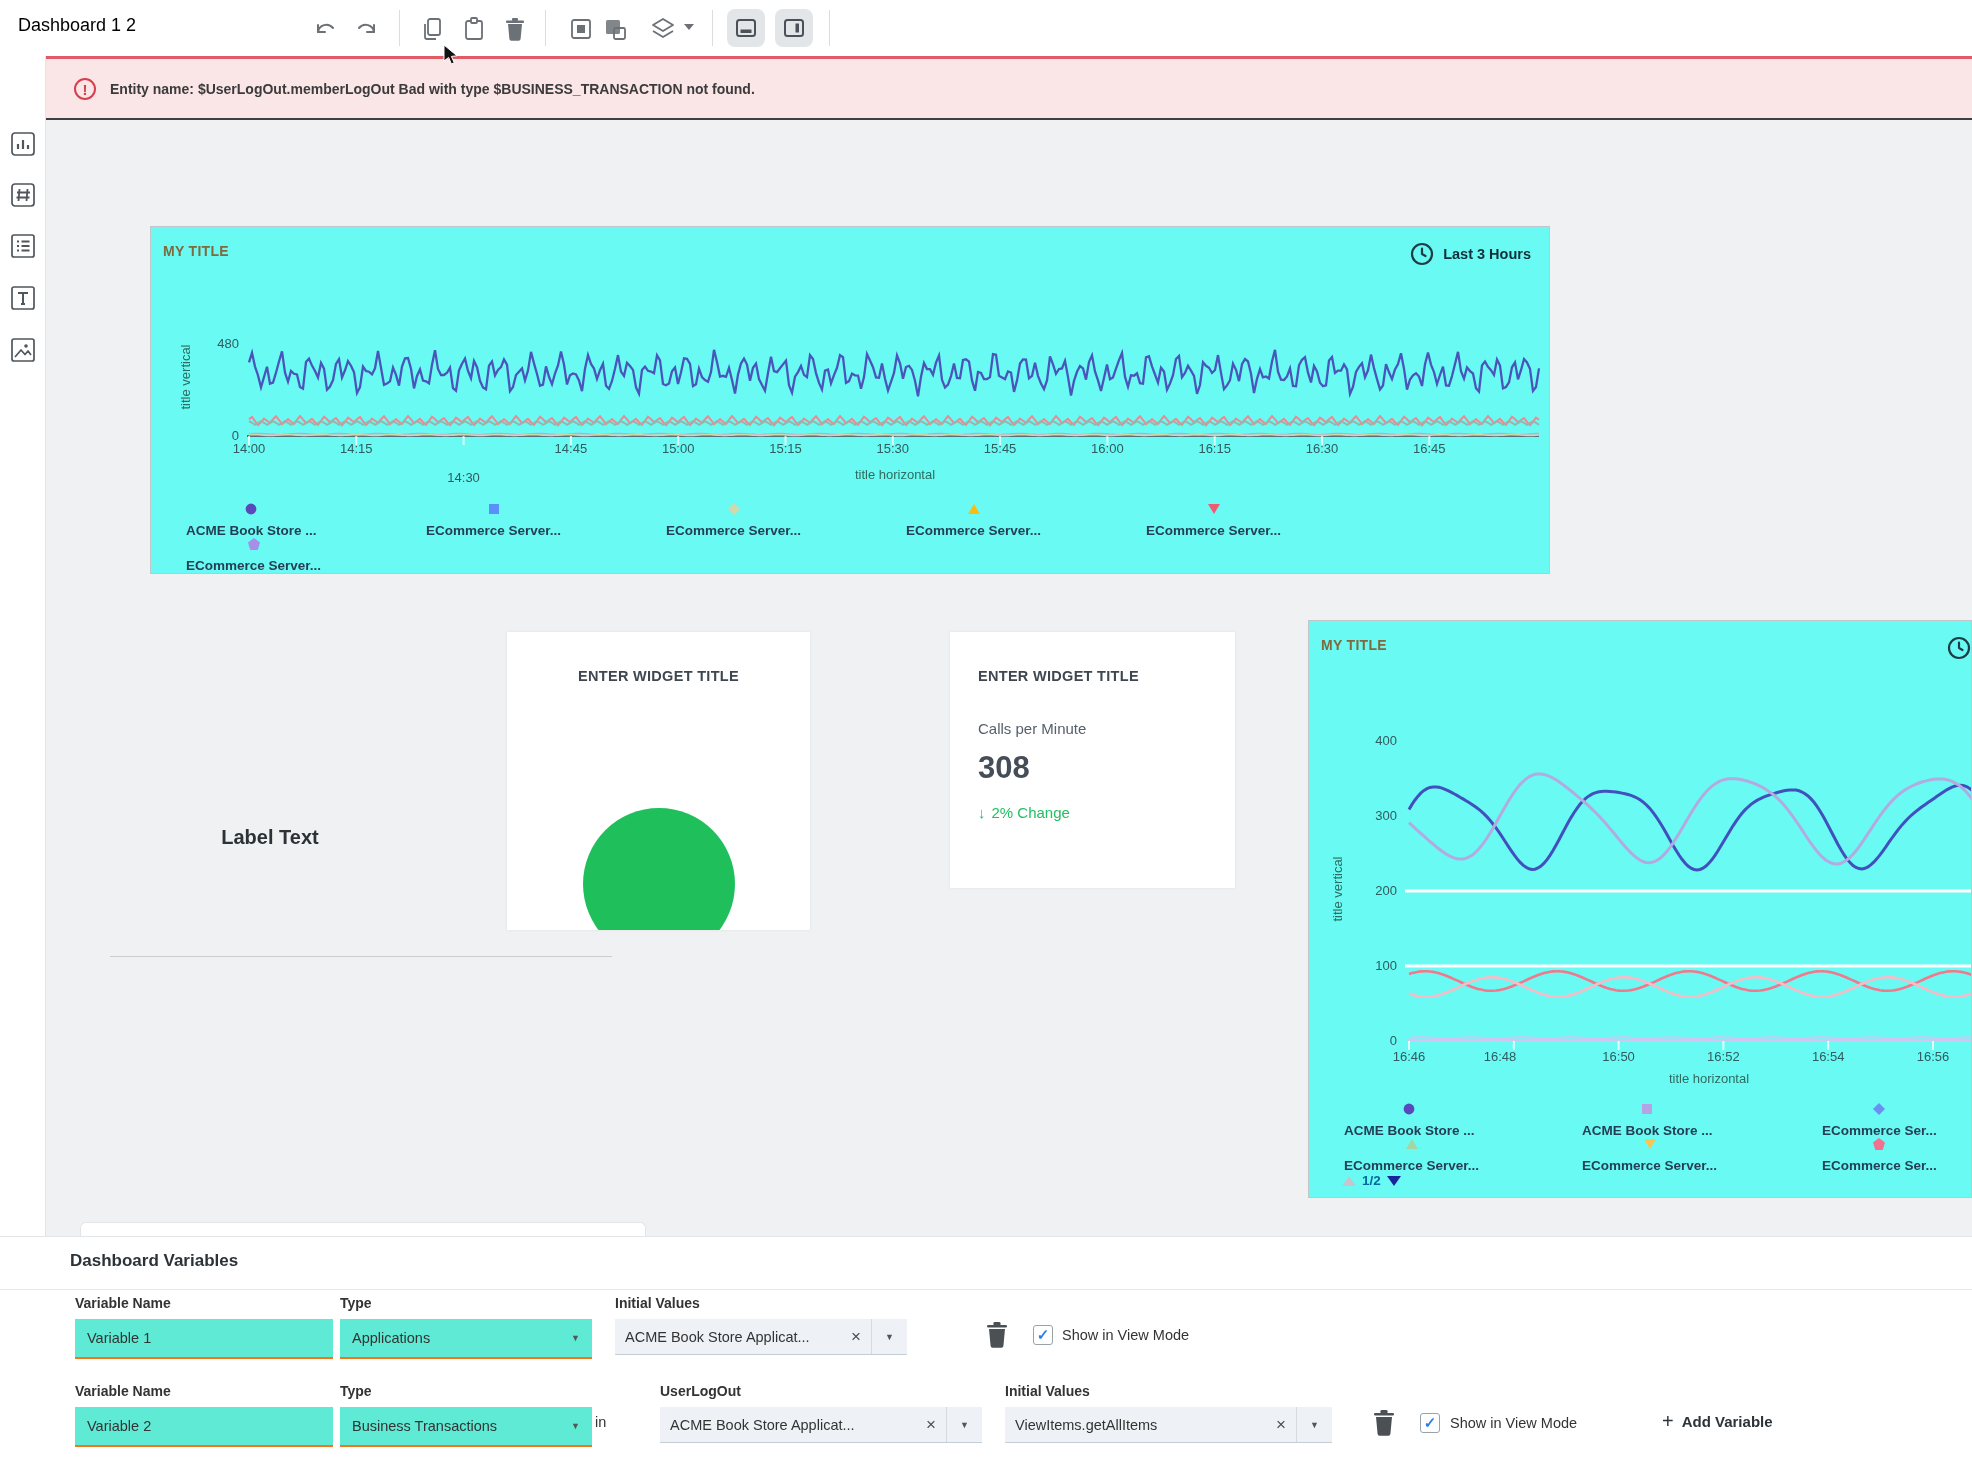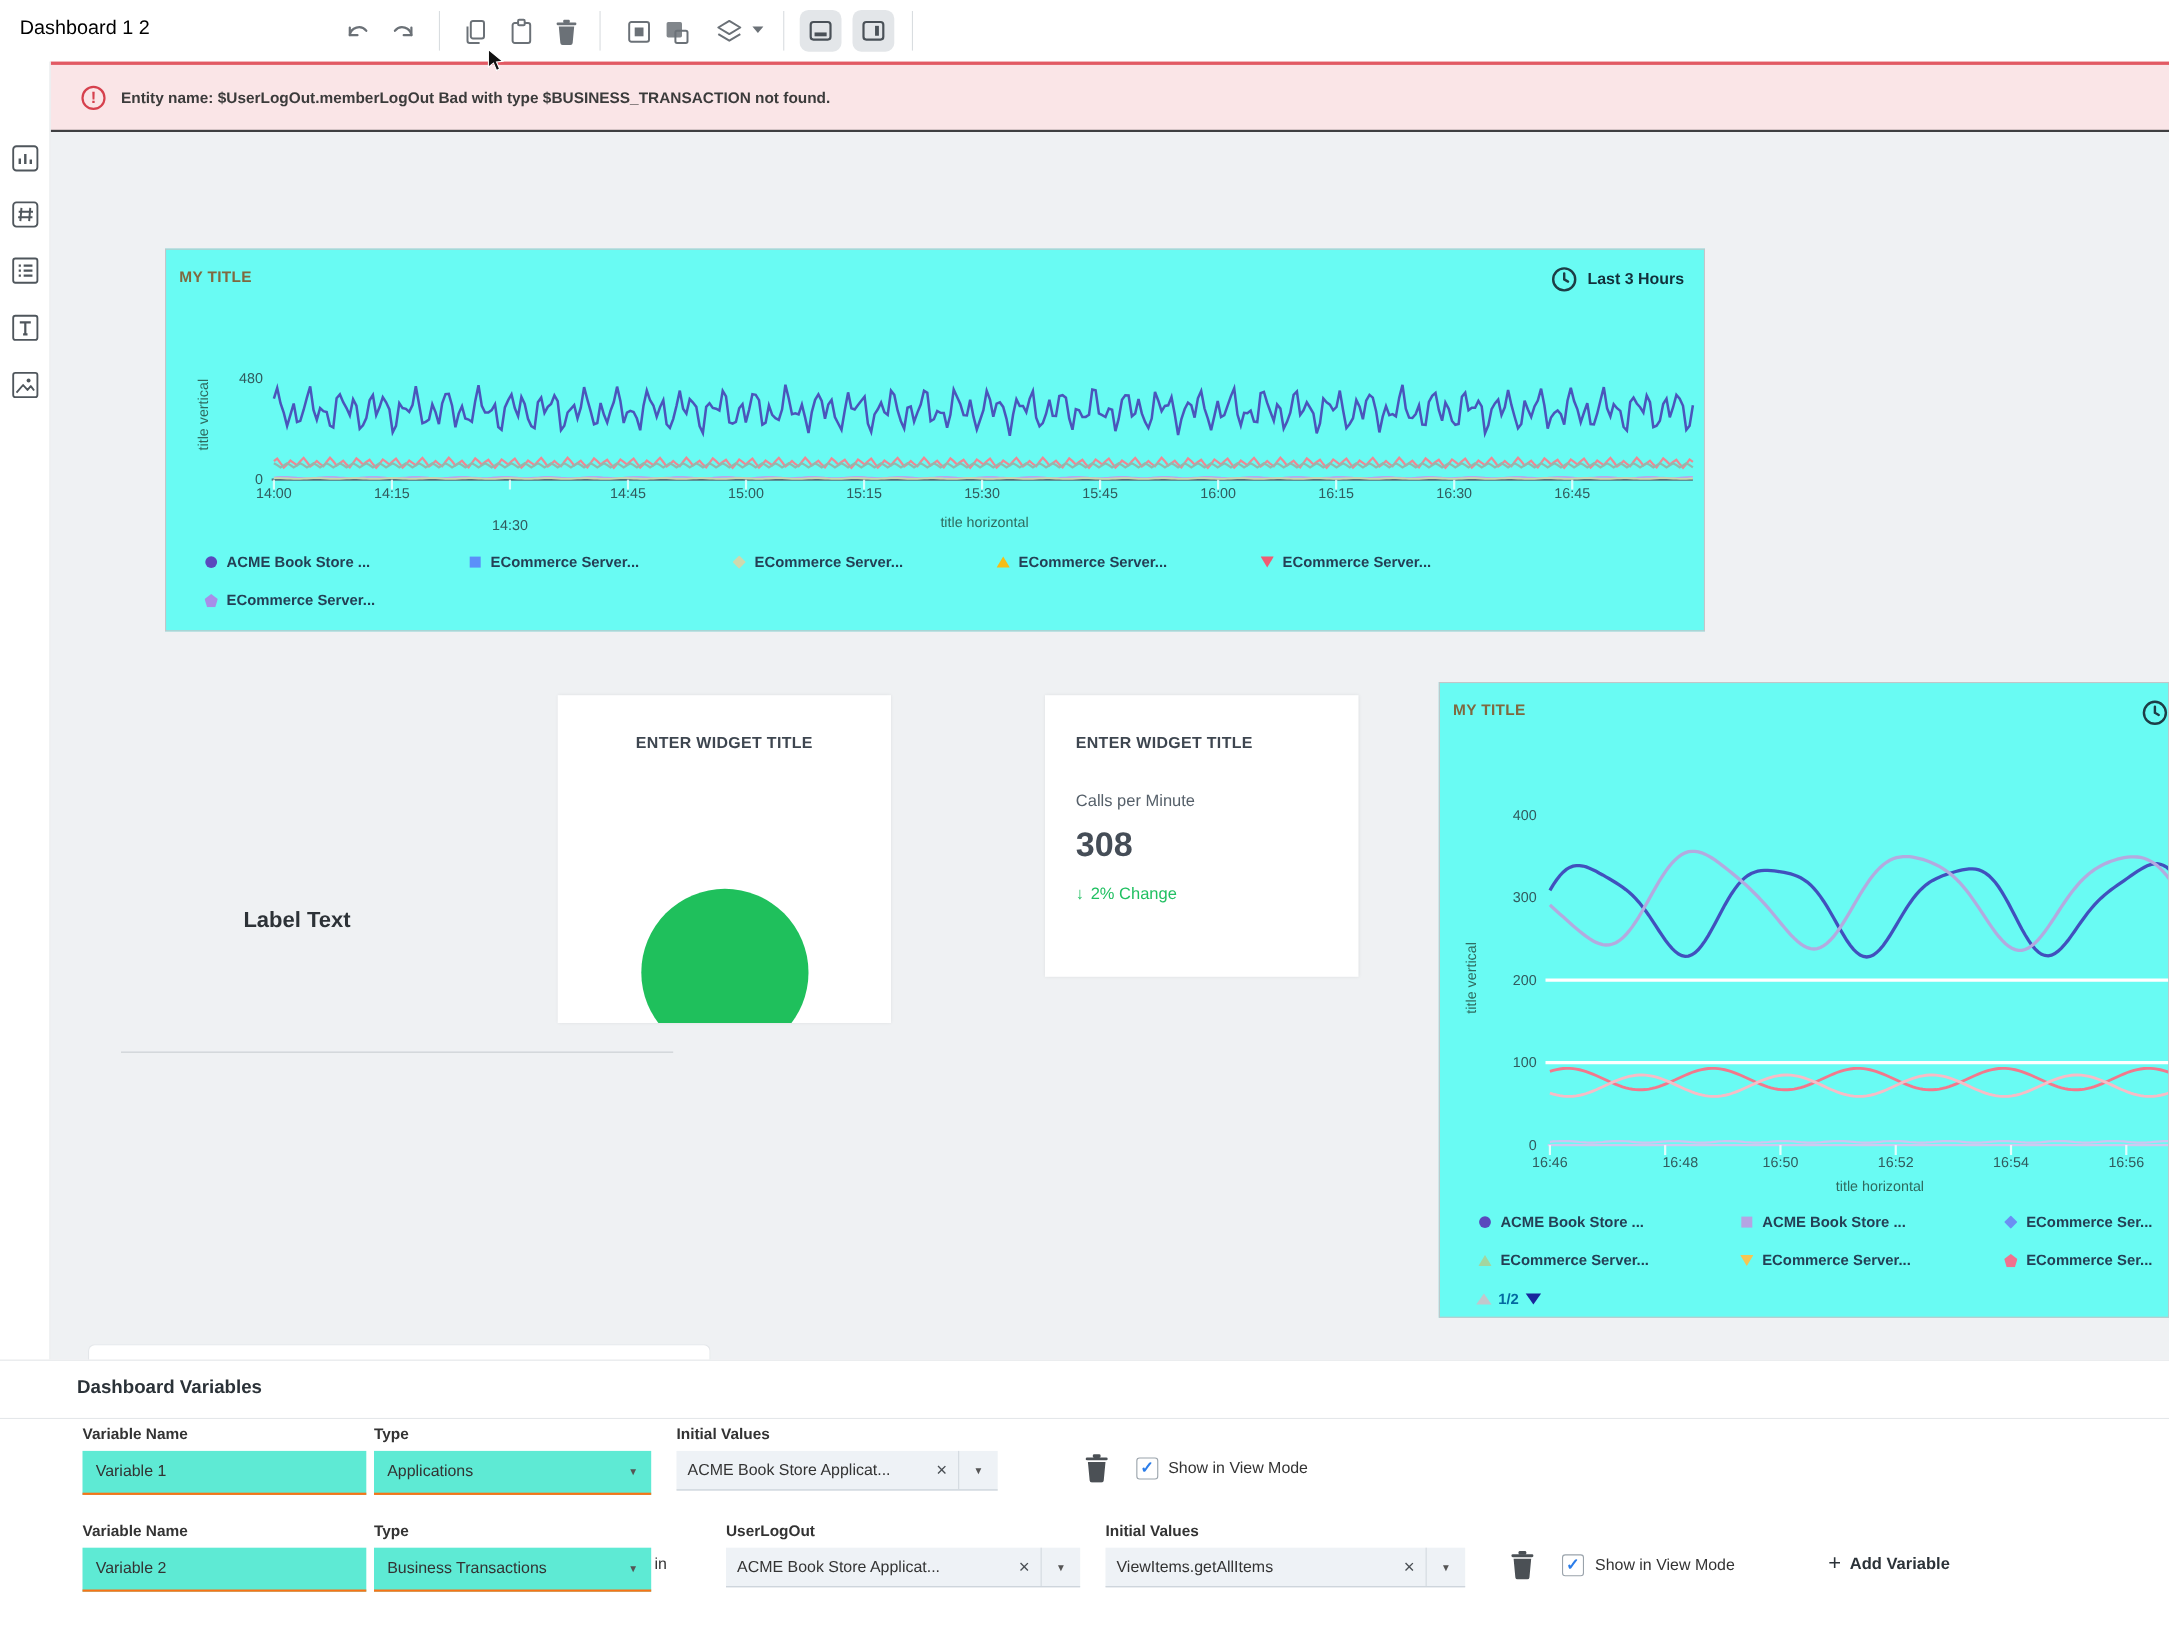--- a/index.html
+++ b/index.html
@@ -29,21 +29,21 @@
 
   
   .widget{position:absolute;overflow:hidden;}
   .cyan{background:#69fbf3;border:1px solid #c2c6c8;}
   .white-card{background:#fff;box-shadow:0 0 3px rgba(0,0,0,0.07);}
   .w-title{position:absolute;left:12px;top:16px;font-size:14px;font-weight:bold;color:#80683f;letter-spacing:.3px;}
   .time-range{position:absolute;top:14px;display:flex;align-items:center;gap:8px;font-size:14.5px;font-weight:bold;color:#122f3a;}
   .chart-label{position:absolute;font-size:13px;color:#315b5e;}
   .y-axis-title,.x-axis-title{position:absolute;font-size:13px;color:#2f6b5f;}
   .y-axis-title{transform:translate(-50%,-50%) rotate(-90deg);white-space:nowrap;}
-  .legend-item{position:absolute;display:flex;align-items:center;gap:8px;font-size:13.5px;font-weight:bold;color:#243f55;white-space:nowrap;cursor:pointer;}
+  .legend-item{position:absolute;display:flex;align-items:center;gap:8px;font-size:13.5px;font-weight:bold;color:#243f55;white-space:nowrap;cursor:pointer;flex-direction:column;}
   .pager{position:absolute;display:flex;align-items:center;gap:6px;font-size:13.5px;font-weight:bold;color:#0369a1;}
   .tri-up{width:0;height:0;border-left:7px solid transparent;border-right:7px solid transparent;border-bottom:10px solid #c2c7cc;cursor:pointer;}
   .tri-dn{width:0;height:0;border-left:7px solid transparent;border-right:7px solid transparent;border-top:10px solid #19259c;cursor:pointer;}
 
   .lbl-widget{position:absolute;left:150px;top:815px;width:240px;height:45px;display:flex;align-items:center;justify-content:center;font-size:20px;font-weight:600;color:#2d3237;}
 
   .card-title{position:absolute;left:0;right:0;top:36px;text-align:center;font-size:14.5px;font-weight:bold;color:#3e4650;letter-spacing:.3px;}
   .health-circle{position:absolute;left:50%;top:176px;transform:translateX(-50%);width:152px;height:152px;border-radius:50%;}
 
   .metric-title{position:absolute;left:28px;top:36px;font-size:14.5px;font-weight:bold;color:#3e4650;letter-spacing:.3px;}
@@ -325,21 +325,21 @@
           <polyline points="100.0,353.0 103.0,352.1 106.0,351.4 109.0,350.8 112.0,350.4 115.0,350.3 118.0,350.3 121.0,350.5 124.0,350.9 127.0,351.5 130.0,352.3 133.0,353.2 136.0,354.3 139.0,355.5 142.0,356.7 145.0,358.1 148.0,359.4 151.0,360.8 154.0,362.2 157.0,363.5 160.0,364.8 163.0,366.0 166.0,367.0 169.0,367.9 172.0,368.6 175.0,369.2 178.0,369.6 181.0,369.7 184.0,369.7 187.0,369.5 190.0,369.1 193.0,368.5 196.0,367.7 199.0,366.8 202.0,365.7 205.0,364.5 208.0,363.3 211.0,361.9 214.0,360.6 217.0,359.2 220.0,357.8 223.0,356.5 226.0,355.2 229.0,354.0 232.0,353.0 235.0,352.1 238.0,351.4 241.0,350.8 244.0,350.4 247.0,350.3 250.0,350.3 253.0,350.5 256.0,350.9 259.0,351.5 262.0,352.3 265.0,353.2 268.0,354.3 271.0,355.5 274.0,356.7 277.0,358.1 280.0,359.4 283.0,360.8 286.0,362.2 289.0,363.5 292.0,364.8 295.0,366.0 298.0,367.0 301.0,367.9 304.0,368.6 307.0,369.2 310.0,369.6 313.0,369.7 316.0,369.7 319.0,369.5 322.0,369.1 325.0,368.5 328.0,367.7 331.0,366.8 334.0,365.7 337.0,364.5 340.0,363.3 343.0,361.9 346.0,360.6 349.0,359.2 352.0,357.8 355.0,356.5 358.0,355.2 361.0,354.0 364.0,353.0 367.0,352.1 370.0,351.4 373.0,350.8 376.0,350.4 379.0,350.3 382.0,350.3 385.0,350.5 388.0,350.9 391.0,351.5 394.0,352.3 397.0,353.2 400.0,354.3 403.0,355.5 406.0,356.7 409.0,358.1 412.0,359.4 415.0,360.8 418.0,362.2 421.0,363.5 424.0,364.8 427.0,366.0 430.0,367.0 433.0,367.9 436.0,368.6 439.0,369.2 442.0,369.6 445.0,369.7 448.0,369.7 451.0,369.5 454.0,369.1 457.0,368.5 460.0,367.7 463.0,366.8 466.0,365.7 469.0,364.5 472.0,363.3 475.0,361.9 478.0,360.6 481.0,359.2 484.0,357.8 487.0,356.5 490.0,355.2 493.0,354.0 496.0,353.0 499.0,352.1 502.0,351.4 505.0,350.8 508.0,350.4 511.0,350.3 514.0,350.3 517.0,350.5 520.0,350.9 523.0,351.5 526.0,352.3 529.0,353.2 532.0,354.3 535.0,355.5 538.0,356.7 541.0,358.1 544.0,359.4 547.0,360.8 550.0,362.2 553.0,363.5 556.0,364.8 559.0,366.0 562.0,367.0 565.0,367.9 568.0,368.6 571.0,369.2 574.0,369.6 577.0,369.7 580.0,369.7 583.0,369.5 586.0,369.1 589.0,368.5 592.0,367.7 595.0,366.8 598.0,365.7 601.0,364.5 604.0,363.3 607.0,361.9 610.0,360.6 613.0,359.2 616.0,357.8 619.0,356.5 622.0,355.2 625.0,354.0 628.0,353.0 631.0,352.1 634.0,351.4 637.0,350.8 640.0,350.4 643.0,350.3 646.0,350.3 649.0,350.5 652.0,350.9 655.0,351.5 658.0,352.3 661.0,353.2 664.0,354.3 667.0,355.5 670.0,356.7 673.0,358.1 676.0,359.4 679.0,360.8 682.0,362.2 685.0,363.5 688.0,364.8" fill="none" stroke="#f2788c" stroke-width="2.6"></polyline>
           <polyline points="100.0,372.7 103.0,373.6 106.0,374.4 109.0,375.0 112.0,375.5 115.0,375.7 118.0,375.7 121.0,375.6 124.0,375.2 127.0,374.7 130.0,374.0 133.0,373.1 136.0,372.1 139.0,370.9 142.0,369.7 145.0,368.3 148.0,367.0 151.0,365.6 154.0,364.2 157.0,362.8 160.0,361.6 163.0,360.4 166.0,359.3 169.0,358.4 172.0,357.6 175.0,357.0 178.0,356.5 181.0,356.3 184.0,356.3 187.0,356.4 190.0,356.8 193.0,357.3 196.0,358.0 199.0,358.9 202.0,359.9 205.0,361.1 208.0,362.3 211.0,363.7 214.0,365.0 217.0,366.4 220.0,367.8 223.0,369.2 226.0,370.4 229.0,371.6 232.0,372.7 235.0,373.6 238.0,374.4 241.0,375.0 244.0,375.5 247.0,375.7 250.0,375.7 253.0,375.6 256.0,375.2 259.0,374.7 262.0,374.0 265.0,373.1 268.0,372.1 271.0,370.9 274.0,369.7 277.0,368.3 280.0,367.0 283.0,365.6 286.0,364.2 289.0,362.8 292.0,361.6 295.0,360.4 298.0,359.3 301.0,358.4 304.0,357.6 307.0,357.0 310.0,356.5 313.0,356.3 316.0,356.3 319.0,356.4 322.0,356.8 325.0,357.3 328.0,358.0 331.0,358.9 334.0,359.9 337.0,361.1 340.0,362.3 343.0,363.7 346.0,365.0 349.0,366.4 352.0,367.8 355.0,369.2 358.0,370.4 361.0,371.6 364.0,372.7 367.0,373.6 370.0,374.4 373.0,375.0 376.0,375.5 379.0,375.7 382.0,375.7 385.0,375.6 388.0,375.2 391.0,374.7 394.0,374.0 397.0,373.1 400.0,372.1 403.0,370.9 406.0,369.7 409.0,368.3 412.0,367.0 415.0,365.6 418.0,364.2 421.0,362.8 424.0,361.6 427.0,360.4 430.0,359.3 433.0,358.4 436.0,357.6 439.0,357.0 442.0,356.5 445.0,356.3 448.0,356.3 451.0,356.4 454.0,356.8 457.0,357.3 460.0,358.0 463.0,358.9 466.0,359.9 469.0,361.1 472.0,362.3 475.0,363.7 478.0,365.0 481.0,366.4 484.0,367.8 487.0,369.2 490.0,370.4 493.0,371.6 496.0,372.7 499.0,373.6 502.0,374.4 505.0,375.0 508.0,375.5 511.0,375.7 514.0,375.7 517.0,375.6 520.0,375.2 523.0,374.7 526.0,374.0 529.0,373.1 532.0,372.1 535.0,370.9 538.0,369.7 541.0,368.3 544.0,367.0 547.0,365.6 550.0,364.2 553.0,362.8 556.0,361.6 559.0,360.4 562.0,359.3 565.0,358.4 568.0,357.6 571.0,357.0 574.0,356.5 577.0,356.3 580.0,356.3 583.0,356.4 586.0,356.8 589.0,357.3 592.0,358.0 595.0,358.9 598.0,359.9 601.0,361.1 604.0,362.3 607.0,363.7 610.0,365.0 613.0,366.4 616.0,367.8 619.0,369.2 622.0,370.4 625.0,371.6 628.0,372.7 631.0,373.6 634.0,374.4 637.0,375.0 640.0,375.5 643.0,375.7 646.0,375.7 649.0,375.6 652.0,375.2 655.0,374.7 658.0,374.0 661.0,373.1 664.0,372.1 667.0,370.9 670.0,369.7 673.0,368.3 676.0,367.0 679.0,365.6 682.0,364.2 685.0,362.8 688.0,361.6" fill="none" stroke="#f7bcc6" stroke-width="2.6"></polyline>
           <polyline points="100.0,417.0 103.0,416.7 106.0,416.5 109.0,416.3 112.0,416.3 115.0,416.3 118.0,416.4 121.0,416.6 124.0,416.9 127.0,417.2 130.0,417.4 133.0,417.6 136.0,417.7 139.0,417.7 142.0,417.6 145.0,417.4 148.0,417.2 151.0,416.9 154.0,416.6 157.0,416.4 160.0,416.3 163.0,416.3 166.0,416.3 169.0,416.5 172.0,416.7 175.0,417.0 178.0,417.3 181.0,417.5 184.0,417.7 187.0,417.7 190.0,417.7 193.0,417.6 196.0,417.4 199.0,417.1 202.0,416.8 205.0,416.6 208.0,416.4 211.0,416.3 214.0,416.3 217.0,416.4 220.0,416.6 223.0,416.8 226.0,417.1 229.0,417.4 232.0,417.6 235.0,417.7 238.0,417.7 241.0,417.7 244.0,417.5 247.0,417.3 250.0,417.0 253.0,416.7 256.0,416.5 259.0,416.3 262.0,416.3 265.0,416.3 268.0,416.4 271.0,416.6 274.0,416.9 277.0,417.2 280.0,417.4 283.0,417.6 286.0,417.7 289.0,417.7 292.0,417.6 295.0,417.4 298.0,417.2 301.0,416.9 304.0,416.6 307.0,416.4 310.0,416.3 313.0,416.3 316.0,416.3 319.0,416.5 322.0,416.7 325.0,417.0 328.0,417.3 331.0,417.5 334.0,417.7 337.0,417.7 340.0,417.7 343.0,417.6 346.0,417.4 349.0,417.1 352.0,416.8 355.0,416.6 358.0,416.4 361.0,416.3 364.0,416.3 367.0,416.4 370.0,416.6 373.0,416.8 376.0,417.1 379.0,417.4 382.0,417.6 385.0,417.7 388.0,417.7 391.0,417.7 394.0,417.5 397.0,417.3 400.0,417.0 403.0,416.7 406.0,416.5 409.0,416.3 412.0,416.3 415.0,416.3 418.0,416.4 421.0,416.6 424.0,416.9 427.0,417.2 430.0,417.4 433.0,417.6 436.0,417.7 439.0,417.7 442.0,417.6 445.0,417.4 448.0,417.2 451.0,416.9 454.0,416.6 457.0,416.4 460.0,416.3 463.0,416.3 466.0,416.3 469.0,416.5 472.0,416.7 475.0,417.0 478.0,417.3 481.0,417.5 484.0,417.7 487.0,417.7 490.0,417.7 493.0,417.6 496.0,417.4 499.0,417.1 502.0,416.8 505.0,416.6 508.0,416.4 511.0,416.3 514.0,416.3 517.0,416.4 520.0,416.6 523.0,416.8 526.0,417.1 529.0,417.4 532.0,417.6 535.0,417.7 538.0,417.7 541.0,417.7 544.0,417.5 547.0,417.3 550.0,417.0 553.0,416.7 556.0,416.5 559.0,416.3 562.0,416.3 565.0,416.3 568.0,416.4 571.0,416.6 574.0,416.9 577.0,417.2 580.0,417.4 583.0,417.6 586.0,417.7 589.0,417.7 592.0,417.6 595.0,417.4 598.0,417.2 601.0,416.9 604.0,416.6 607.0,416.4 610.0,416.3 613.0,416.3 616.0,416.3 619.0,416.5 622.0,416.7 625.0,417.0 628.0,417.3 631.0,417.5 634.0,417.7 637.0,417.7 640.0,417.7 643.0,417.6 646.0,417.4 649.0,417.1 652.0,416.8 655.0,416.6 658.0,416.4 661.0,416.3 664.0,416.3 667.0,416.4 670.0,416.6 673.0,416.8 676.0,417.1 679.0,417.4 682.0,417.6 685.0,417.7 688.0,417.7" fill="none" stroke="#cfc6f2" stroke-width="2"></polyline>
         </svg>
         <span class="chart-label" style="left: 38px; top: 112px; width: 50px; text-align: right;">400</span>
         <span class="chart-label" style="left: 38px; top: 187px; width: 50px; text-align: right;">300</span>
         <span class="chart-label" style="left: 38px; top: 262px; width: 50px; text-align: right;">200</span>
         <span class="chart-label" style="left: 38px; top: 337px; width: 50px; text-align: right;">100</span>
         <span class="chart-label" style="left: 38px; top: 412px; width: 50px; text-align: right;">0</span>
         <span class="chart-label" style="left: 70px; top: 428px; width: 60px; text-align: center;">16:46</span>
-        <span class="chart-label" style="left: 174.8px; top: 428px; width: 60px; text-align: right;">16:48</span>
+        <span class="chart-label" style="left: 174.8px; top: 428px; width: 60px; text-align: left;">16:48</span>
         <span class="chart-label" style="left: 279.6px; top: 428px; width: 60px; text-align: center;">16:50</span>
         <span class="chart-label" style="left: 384.4px; top: 428px; width: 60px; text-align: center;">16:52</span>
         <span class="chart-label" style="left: 489.2px; top: 428px; width: 60px; text-align: center;">16:54</span>
         <span class="chart-label" style="left: 594px; top: 428px; width: 60px; text-align: center;">16:56</span>
         <div class="y-axis-title" style="left: 28px; top: 268px;">title vertical</div>
         <div class="x-axis-title" style="left: 300px; top: 450px; width: 200px; text-align: center;">title horizontal</div>
         <div class="legend-item" style="left: 35px; top: 482px; pointer-events: auto;">
           <svg width="12" height="12" viewBox="0 0 12 12">
             <circle cx="6" cy="6" r="5.4" fill="#5a49bd"></circle>
           </svg>

